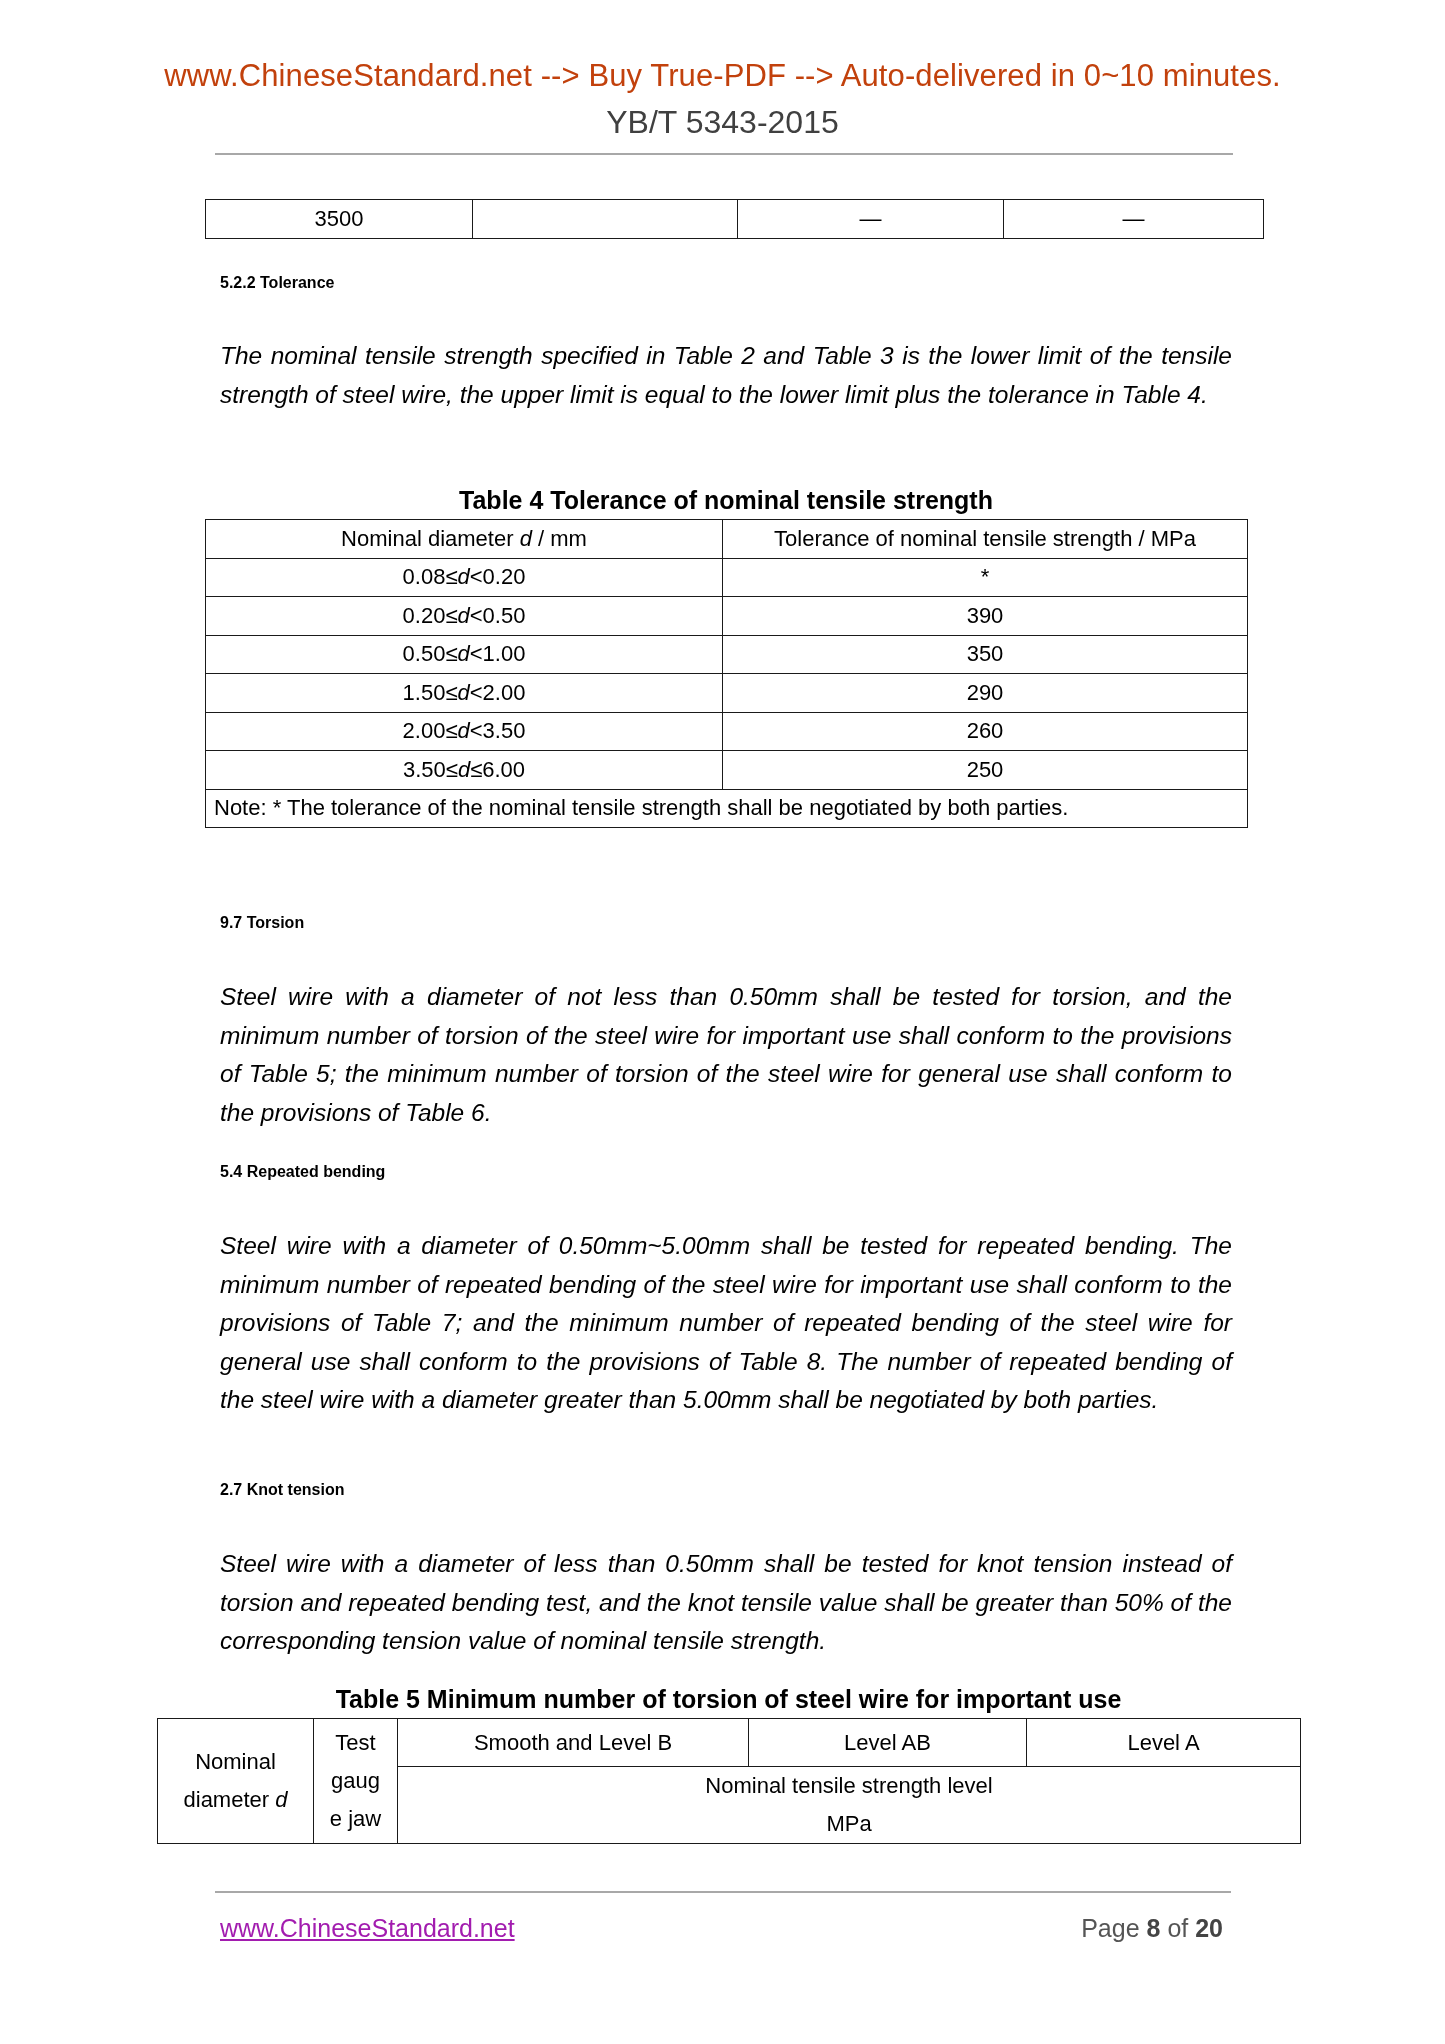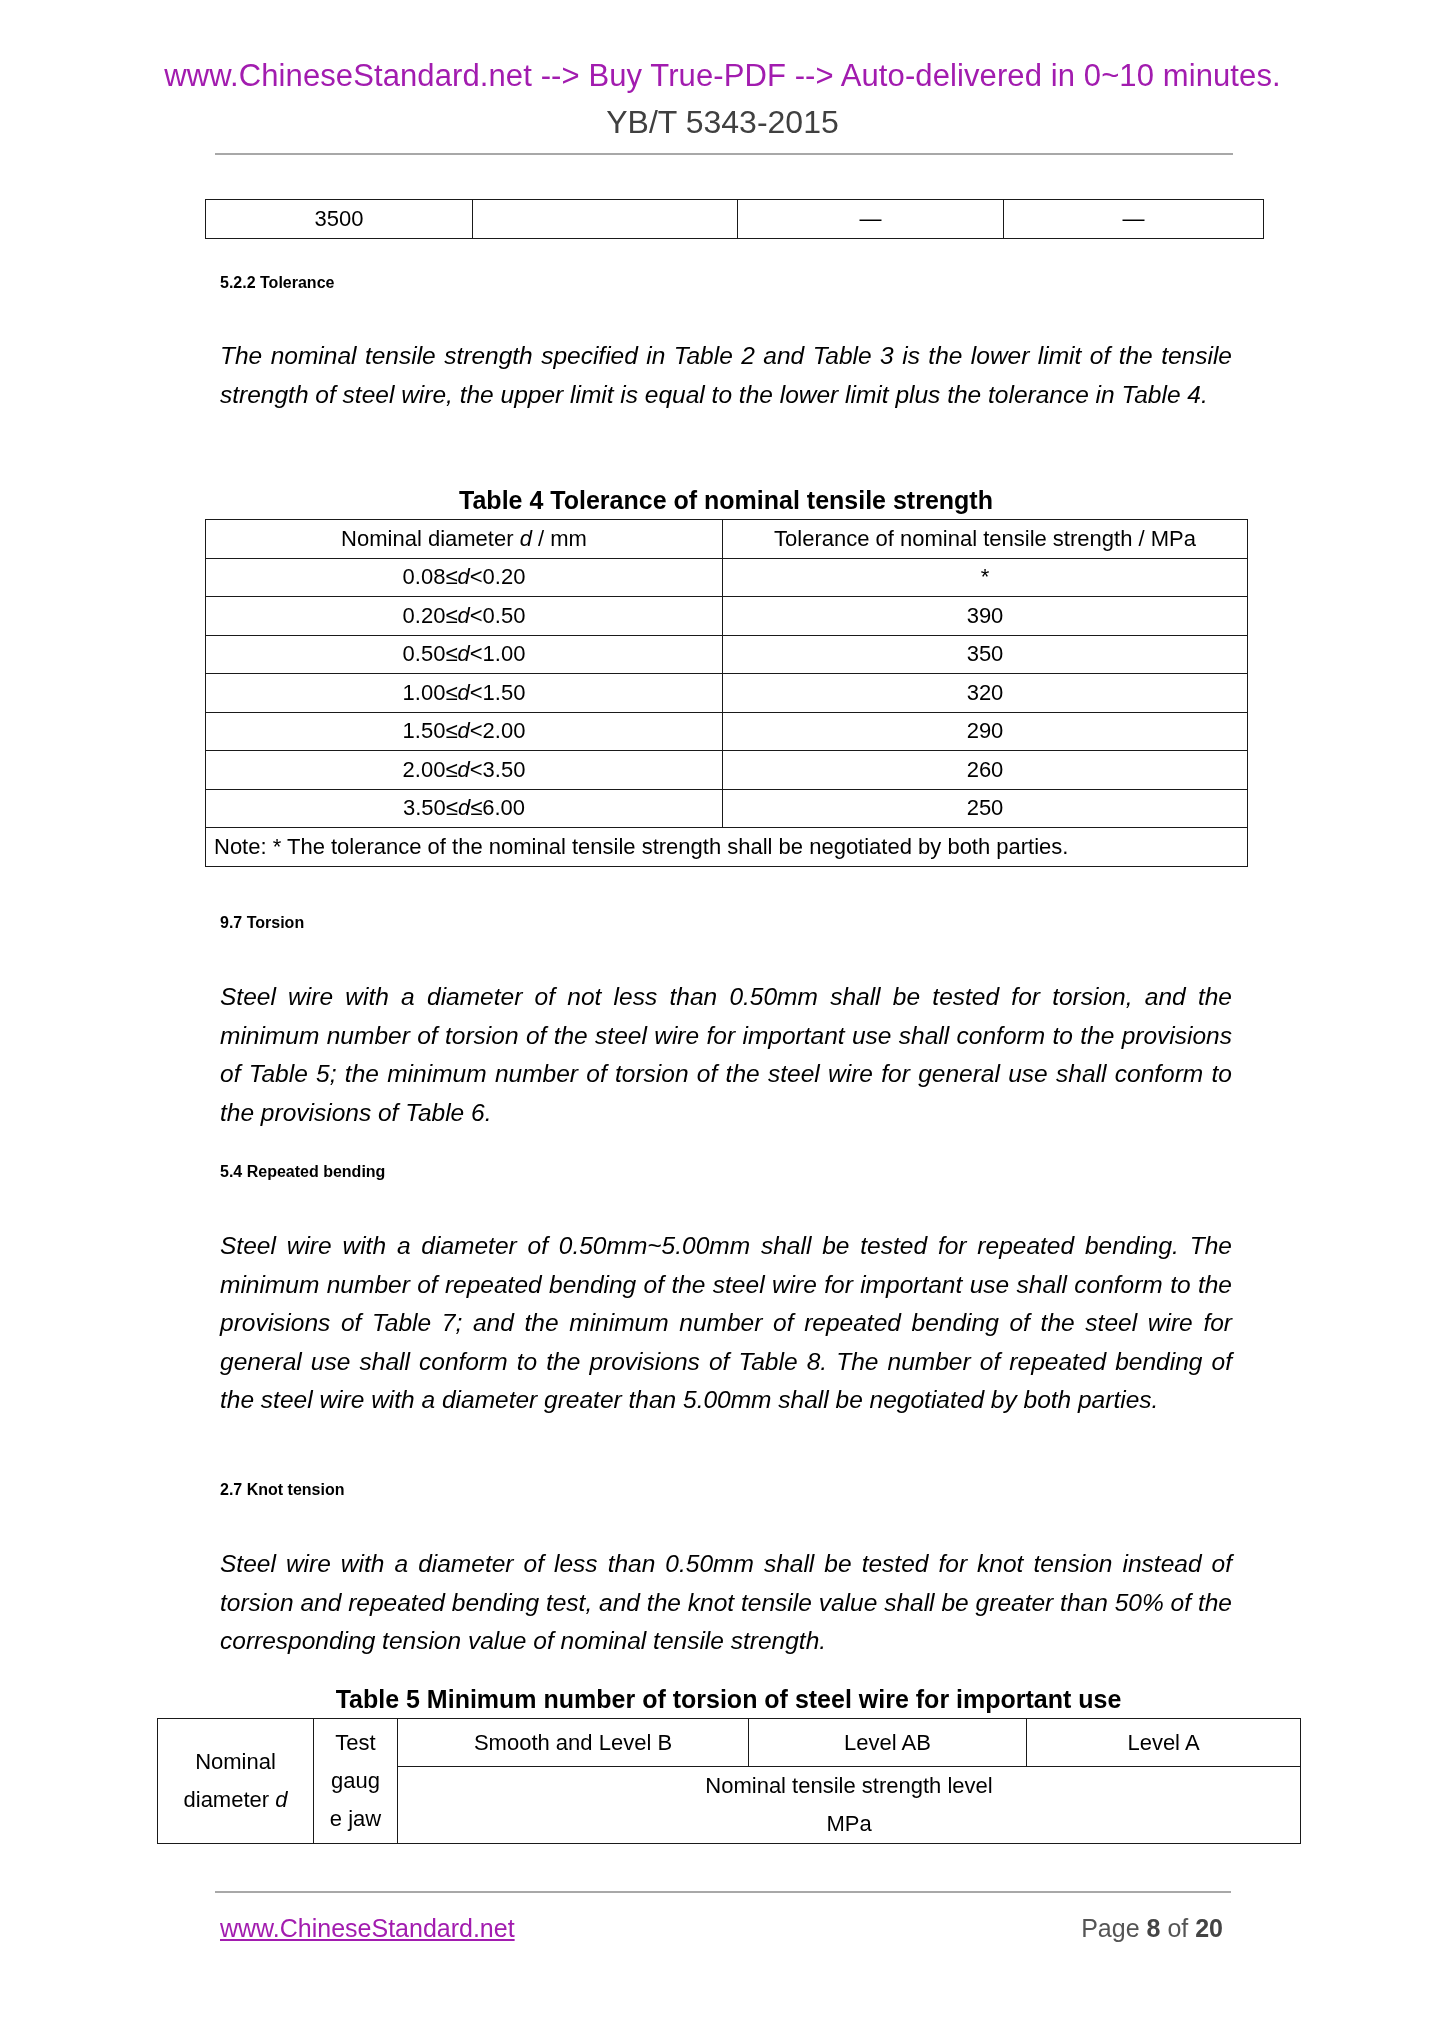--- a/index.html
+++ b/index.html
@@ -1,20 +1,20 @@
 <!DOCTYPE html>
 <html><head>
 <meta charset="utf-8">
 <style>
   html, body { margin: 0; padding: 0; background: #ffffff; }
   body { width: 1445px; height: 2044px; position: relative; overflow: hidden;
          font-family: "Liberation Sans", "DejaVu Sans", sans-serif; color: #000; }
   .abs { position: absolute; }
 
-  .hdr-title { left: 0; width: 1445px; top: 58px; text-align: center; font-size: 31px; color: #a21caf; letter-spacing: 0.1px; }
+  .hdr-title { left: 0; width: 1445px; top: 58px; text-align: center; font-size: 31px; color: #c2410c; letter-spacing: 0.1px; }
   .hdr-code { left: 0; width: 1445px; top: 104px; text-align: center; font-size: 32px; color: #404040; }
   .hdr-rule { left: 215px; top: 153px; width: 1018px; height: 0; border-top: 2px solid #a8a8a8; }
 
   table { border-collapse: collapse; table-layout: fixed; }
   td { border: 1.5px solid #1a1a1a; text-align: center; vertical-align: middle; font-size: 22px; padding: 0; }
 
   .top-table { left: 205px; top: 199px; width: 1058px; }
   .top-table td { height: 38px; }
 
   .h2 { font-weight: bold; font-size: 16px; left: 220px; }
@@ -80,24 +80,20 @@
   </tr>
   <tr>
     <td><span>0.20≤</span><i>d</i><span>&lt;0.50</span></td>
     <td>390</td>
   </tr>
   <tr>
     <td><span>0.50≤</span><i>d</i><span>&lt;1.00</span></td>
     <td>350</td>
   </tr>
   <tr>
-    <td><span>1.00≤</span><i>d</i><span>&lt;1.50</span></td>
-    <td>320</td>
-  </tr>
-  <tr>
     <td><span>1.50≤</span><i>d</i><span>&lt;2.00</span></td>
     <td>290</td>
   </tr>
   <tr>
     <td><span>2.00≤</span><i>d</i><span>&lt;3.50</span></td>
     <td>260</td>
   </tr>
   <tr>
     <td><span>3.50≤</span><i>d</i><span>≤6.00</span></td>
     <td>250</td>

